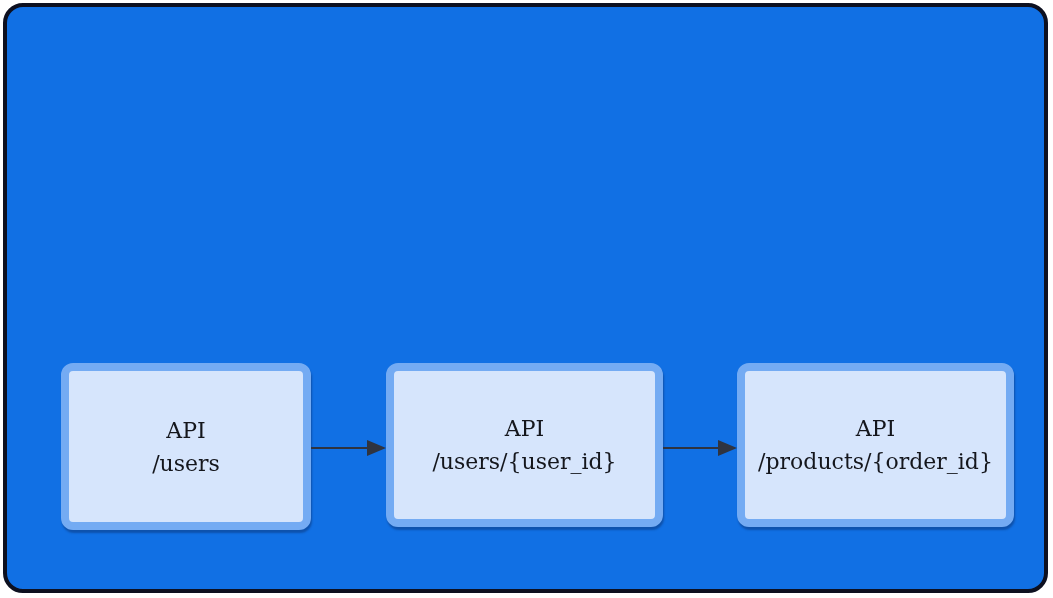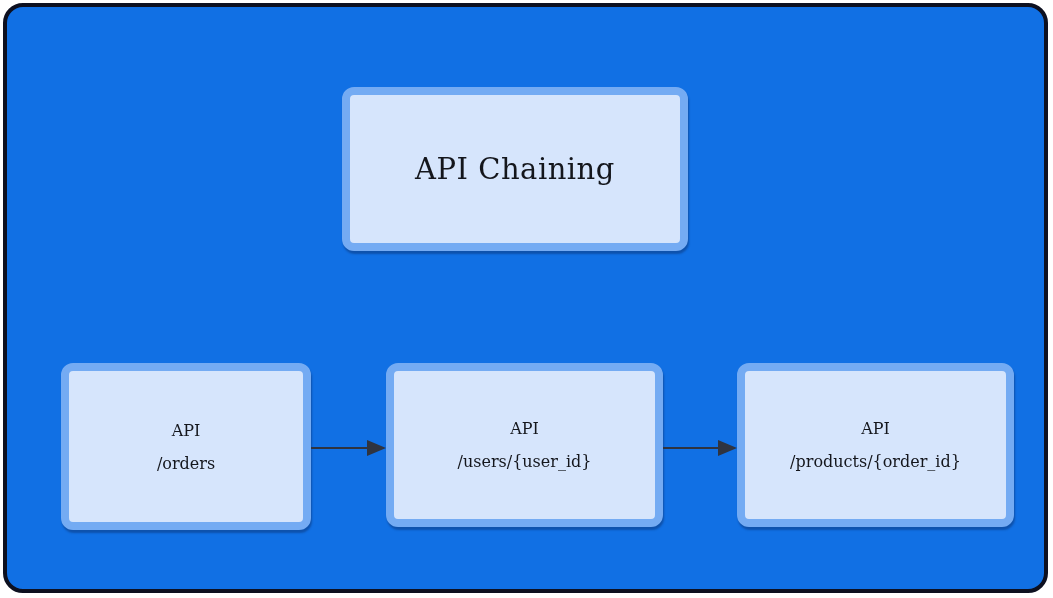--- a/index.html
+++ b/index.html
@@ -37,46 +37,43 @@
     color: var(--text, #14161c);
   }
 
   .title-node {
     left: 342px; top: 87px;
     width: 346px; height: 164px;
     font-size: 29px;
     letter-spacing: 0.5px;
   }
 
-  .api-node { font-size: 16px; line-height: 33px; }
+  .api-node { font-size: 22px; line-height: 33px; }
 
   .node-users    { left: 61px;  top: 363px; width: 250px; height: 167px; }
   .node-orders   { left: 386px; top: 363px; width: 277px; height: 164px; }
   .node-products { left: 737px; top: 363px; width: 277px; height: 164px; }
 
   .arrow { position: absolute; display: block; }
   .arrow-1 { left: 311px; top: 434px; }
   .arrow-2 { left: 663px; top: 434px; }
   .arrow line    { stroke: var(--arrow, #2f3440); stroke-width: 2px; }
   .arrow polygon { fill: var(--arrow, #2f3440); }
 </style>
 </head>
 <body>
 
 <div class="page">
 
   <div class="frame"></div>
 
-  <div class="node title-node">
-    <span>API Chaining</span>
-  </div>
 
   <div class="node api-node node-users">
     <div>API</div>
-    <div>/orders</div>
+    <div>/users</div>
   </div>
 
   <svg class="arrow arrow-1" width="76" height="28">
     <line x1="0" y1="14" x2="58" y2="14"></line>
     <polygon points="56,6 75,14 56,22"></polygon>
   </svg>
 
   <div class="node api-node node-orders">
     <div>API</div>
     <div>/users/{user_id}</div>

